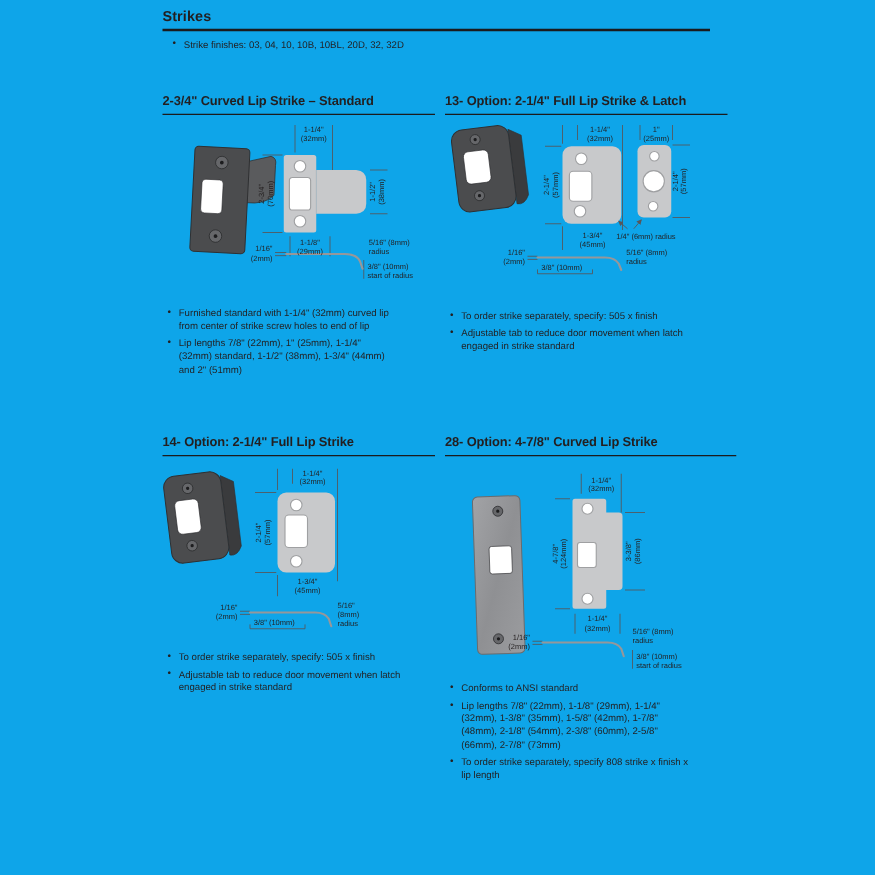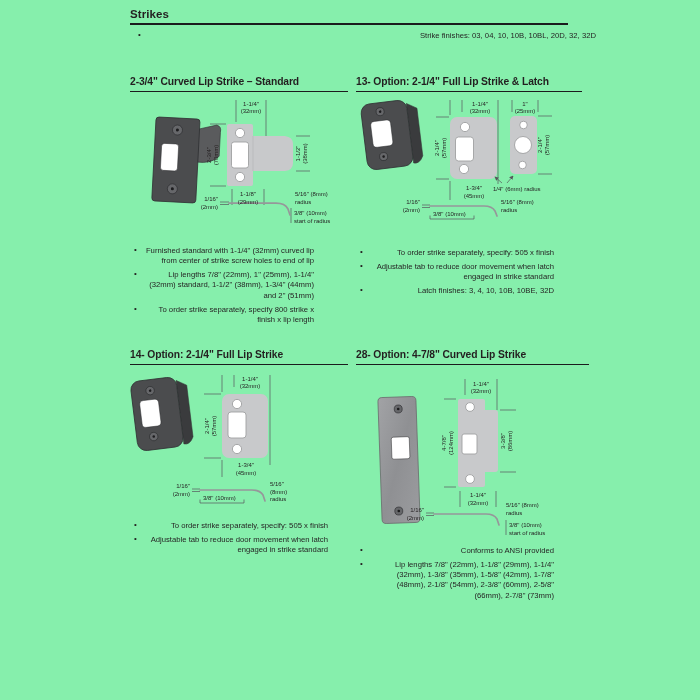--- a/index.html
+++ b/index.html
@@ -1,24 +1,24 @@
 <!DOCTYPE html>
 <html><head>
 <meta charset="utf-8">
 <style>
   * { margin:0; padding:0; box-sizing:border-box; }
   html,body { background:#ffffff; }
   body { width:700px; height:700px; font-family:"Liberation Sans", sans-serif; color:#231f20; }
-  .canvas { position:relative; width:700px; height:700px; background:#86efac; overflow:hidden; }
+  .canvas { position:relative; width:700px; height:700px; background:#0ea5e9; overflow:hidden; }
 
   .doc-title { position:absolute; left:130px; top:8px; font-size:11.5px; font-weight:bold; letter-spacing:0.1px; }
   .title-rule { position:absolute; left:130px; top:23px; width:438px; height:1.6px; background:#1b1b1d; }
   .intro { position:absolute; left:136px; top:31px; width:460px; }
 
-  ul.blist { list-style:none;text-align:right; }
+  ul.blist { list-style:none; }
   ul.blist li { position:relative; padding-left:11px; font-size:7.7px; line-height:1.32; margin-bottom:4px; color:#231f20; }
   ul.blist li::before { content:"\2022"; position:absolute; left:2px; top:-1px; font-size:8px; }
 
   .sec { position:absolute; }
   .sec1 { left:130px; top:76px;  width:218px; }
   .sec2 { left:356px; top:76px;  width:226px; }
   .sec3 { left:130px; top:349px; width:218px; }
   .sec4 { left:356px; top:349px; width:233px; }
   .sec h2 { font-size:10.3px; font-weight:bold; letter-spacing:-0.1px;
             border-bottom:1.6px solid #1b1b1d; padding-bottom:2px; height:16px; }
@@ -104,21 +104,20 @@
         <text class="dtext" text-anchor="end" x="88" y="116.5">(2mm)</text>
         <text class="dtext" x="165" y="104">5/16" (8mm)</text>
         <text class="dtext" x="165" y="111.5">radius</text>
         <text class="dtext" x="164" y="123">3/8" (10mm)</text>
         <text class="dtext" x="164" y="130.5">start of radius</text>
       </g>
     </svg>
     <ul class="blist">
       <li>Furnished standard with 1-1/4" (32mm) curved lip from center of strike screw holes to end of lip</li>
       <li>Lip lengths 7/8" (22mm), 1" (25mm), 1-1/4" (32mm) standard, 1-1/2" (38mm), 1-3/4" (44mm) and 2" (51mm)</li>
-      <li>To order strike separately, specify 800 strike x finish x lip length</li>
     </ul>
   </div>
 
   <div class="sec sec2">
     <h2>13- Option: 2-1/4" Full Lip Strike &amp; Latch</h2>
     <svg width="228" height="136" viewBox="0 0 228 136">
       <defs>
         <marker id="arr" markerWidth="6" markerHeight="6" refX="5" refY="3" orient="auto">
           <path d="M0,0 L6,3 L0,6 Z" fill="#56575b"></path>
         </marker>
@@ -183,21 +182,20 @@
         <text class="dtext" text-anchor="end" x="64" y="112">1/16"</text>
         <text class="dtext" text-anchor="end" x="64" y="119.5">(2mm)</text>
         <text class="dtext" x="77" y="124">3/8" (10mm)</text>
         <text class="dtext" x="145" y="112">5/16" (8mm)</text>
         <text class="dtext" x="145" y="119.5">radius</text>
       </g>
     </svg>
     <ul class="blist">
       <li>To order strike separately, specify: 505 x finish</li>
       <li>Adjustable tab to reduce door movement when latch engaged in strike standard</li>
-      <li>Latch finishes: 3, 4, 10, 10B, 10BE, 32D</li>
     </ul>
   </div>
 
   <div class="sec sec3">
     <h2>14- Option: 2-1/4" Full Lip Strike</h2>
     <svg width="220" height="150" viewBox="0 0 220 150">
       <g transform="rotate(-7 27 49)">
         <path class="fold3d" d="M50,18 L60,24 L60,76 Q56,84 50,82 Z"></path>
         <rect class="plate3d" x="4" y="14" width="46" height="70" rx="9"></rect>
         <rect class="open3d" x="11" y="34" width="19" height="27" rx="4"></rect>
@@ -296,18 +294,19 @@
         <text class="dtext" text-anchor="middle" x="122" y="139.5">(32mm)</text>
         <text class="dtext" text-anchor="end" x="68" y="147">1/16"</text>
         <text class="dtext" text-anchor="end" x="68" y="154.5">(2mm)</text>
         <text class="dtext" x="150" y="142">5/16" (8mm)</text>
         <text class="dtext" x="150" y="149.5">radius</text>
         <text class="dtext" x="153" y="162">3/8" (10mm)</text>
         <text class="dtext" x="153" y="169.5">start of radius</text>
       </g>
     </svg>
     <ul class="blist">
-      <li>Conforms to ANSI provided</li>
+      <li>Conforms to ANSI standard</li>
       <li>Lip lengths 7/8" (22mm), 1-1/8" (29mm), 1-1/4" (32mm), 1-3/8" (35mm), 1-5/8" (42mm), 1-7/8" (48mm), 2-1/8" (54mm), 2-3/8" (60mm), 2-5/8" (66mm), 2-7/8" (73mm)</li>
+      <li>To order strike separately, specify 808 strike x finish x lip length</li>
     </ul>
   </div>
 
 </div>
 
 </body></html>

